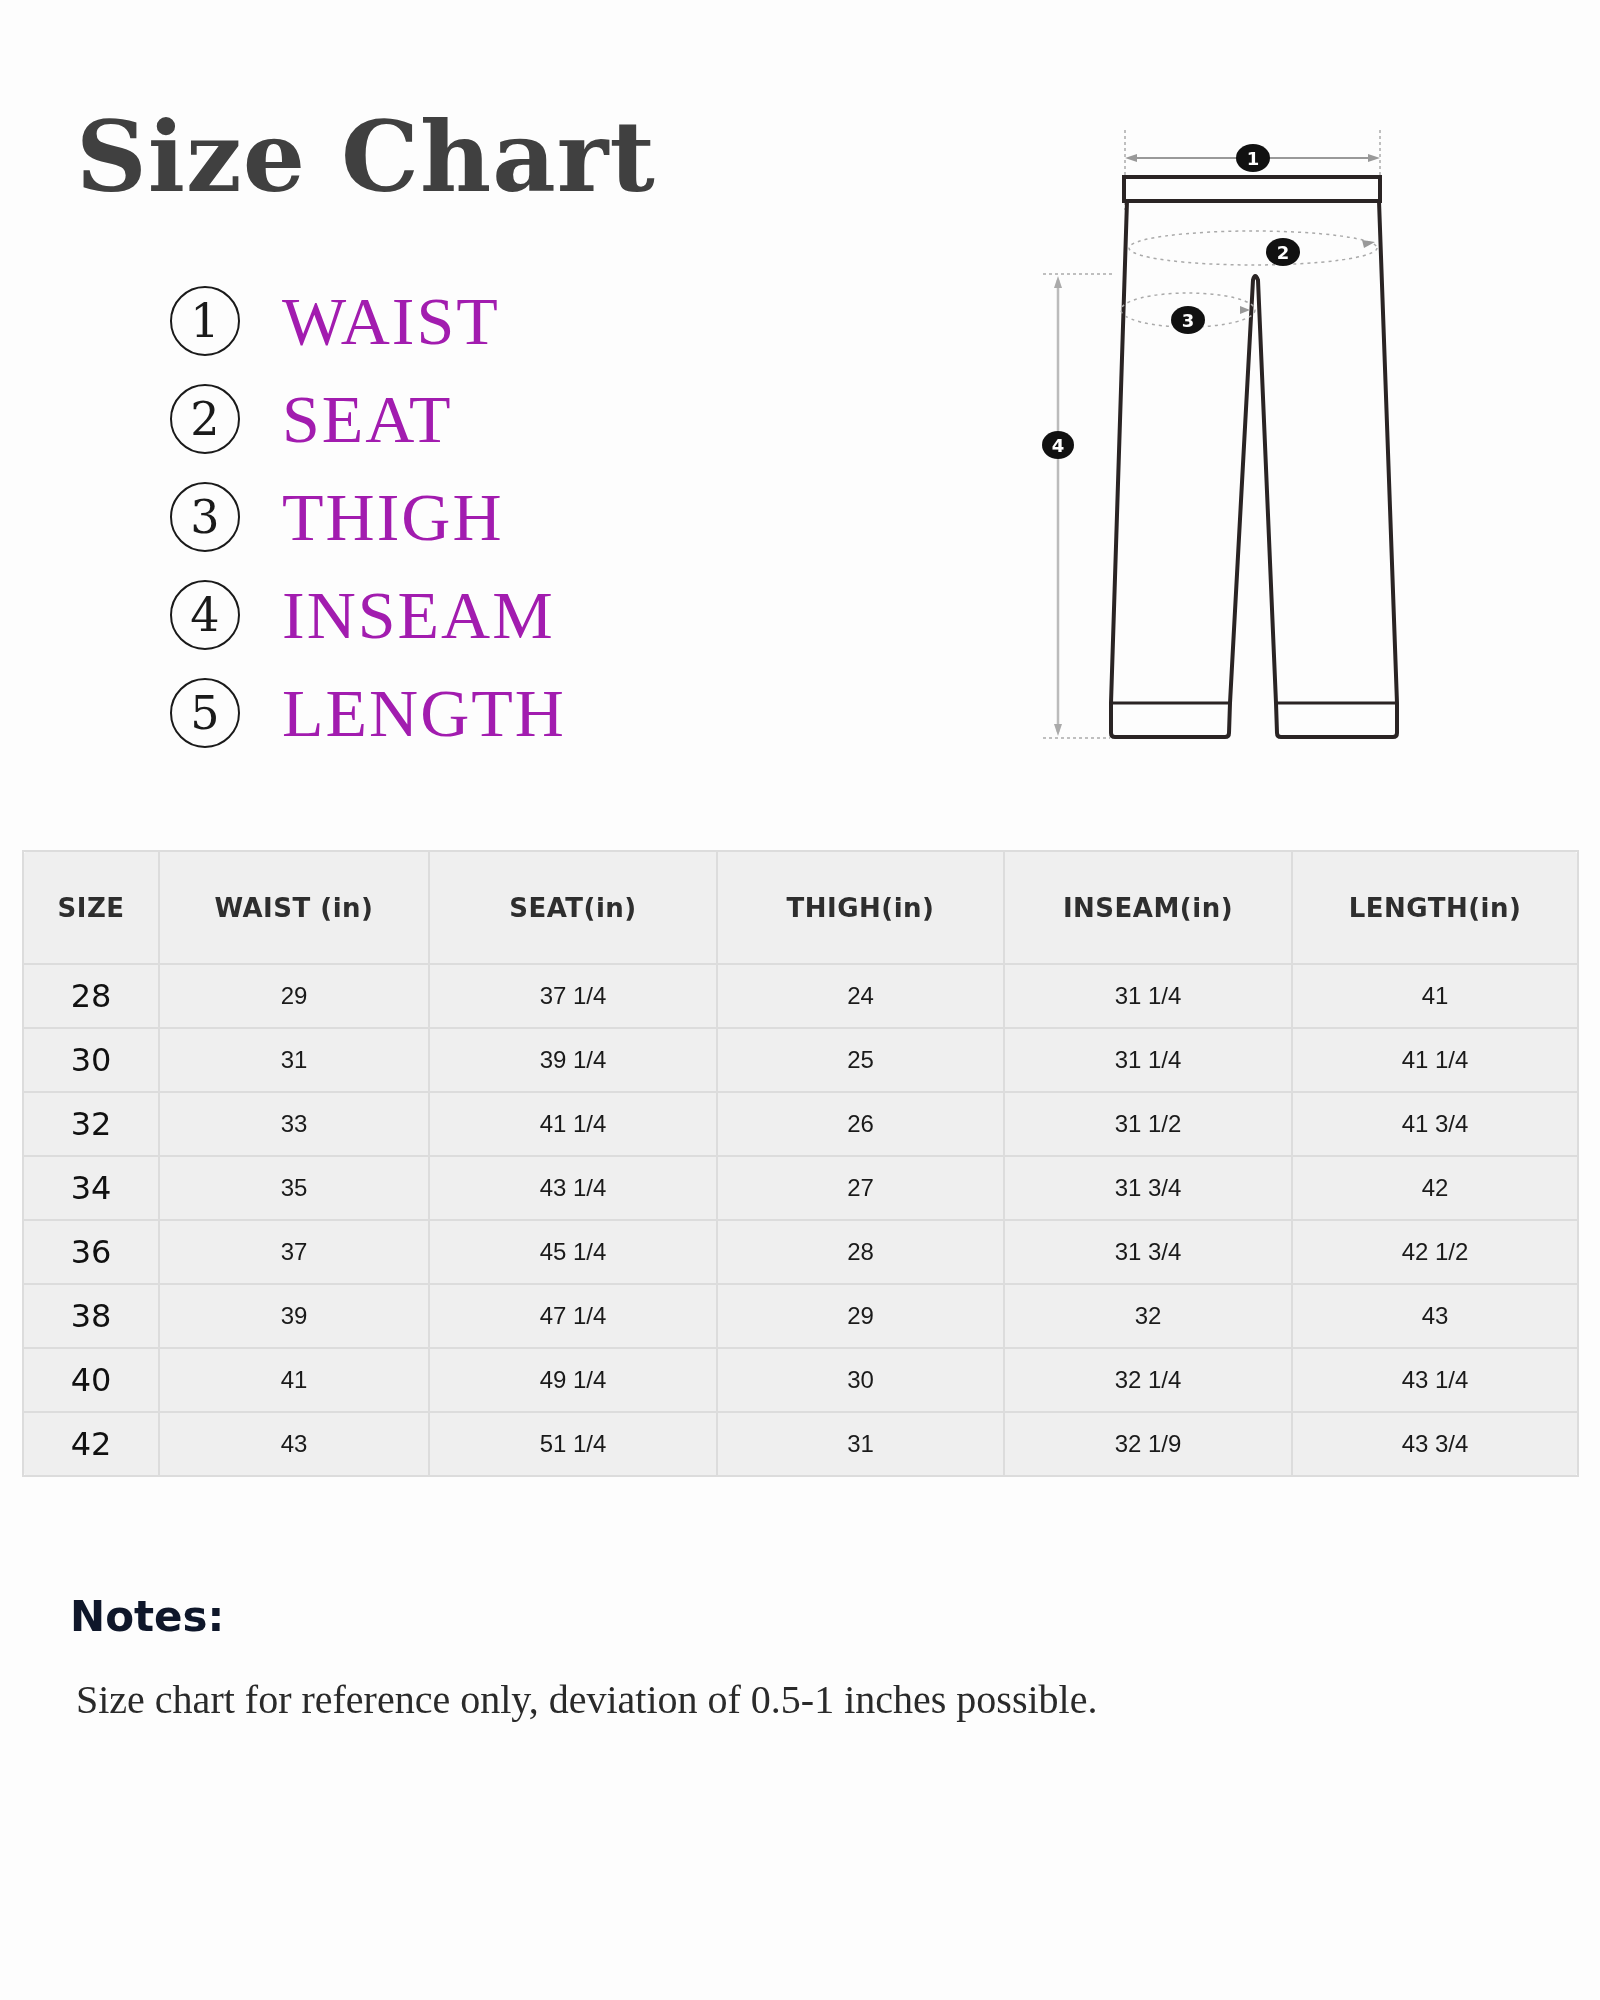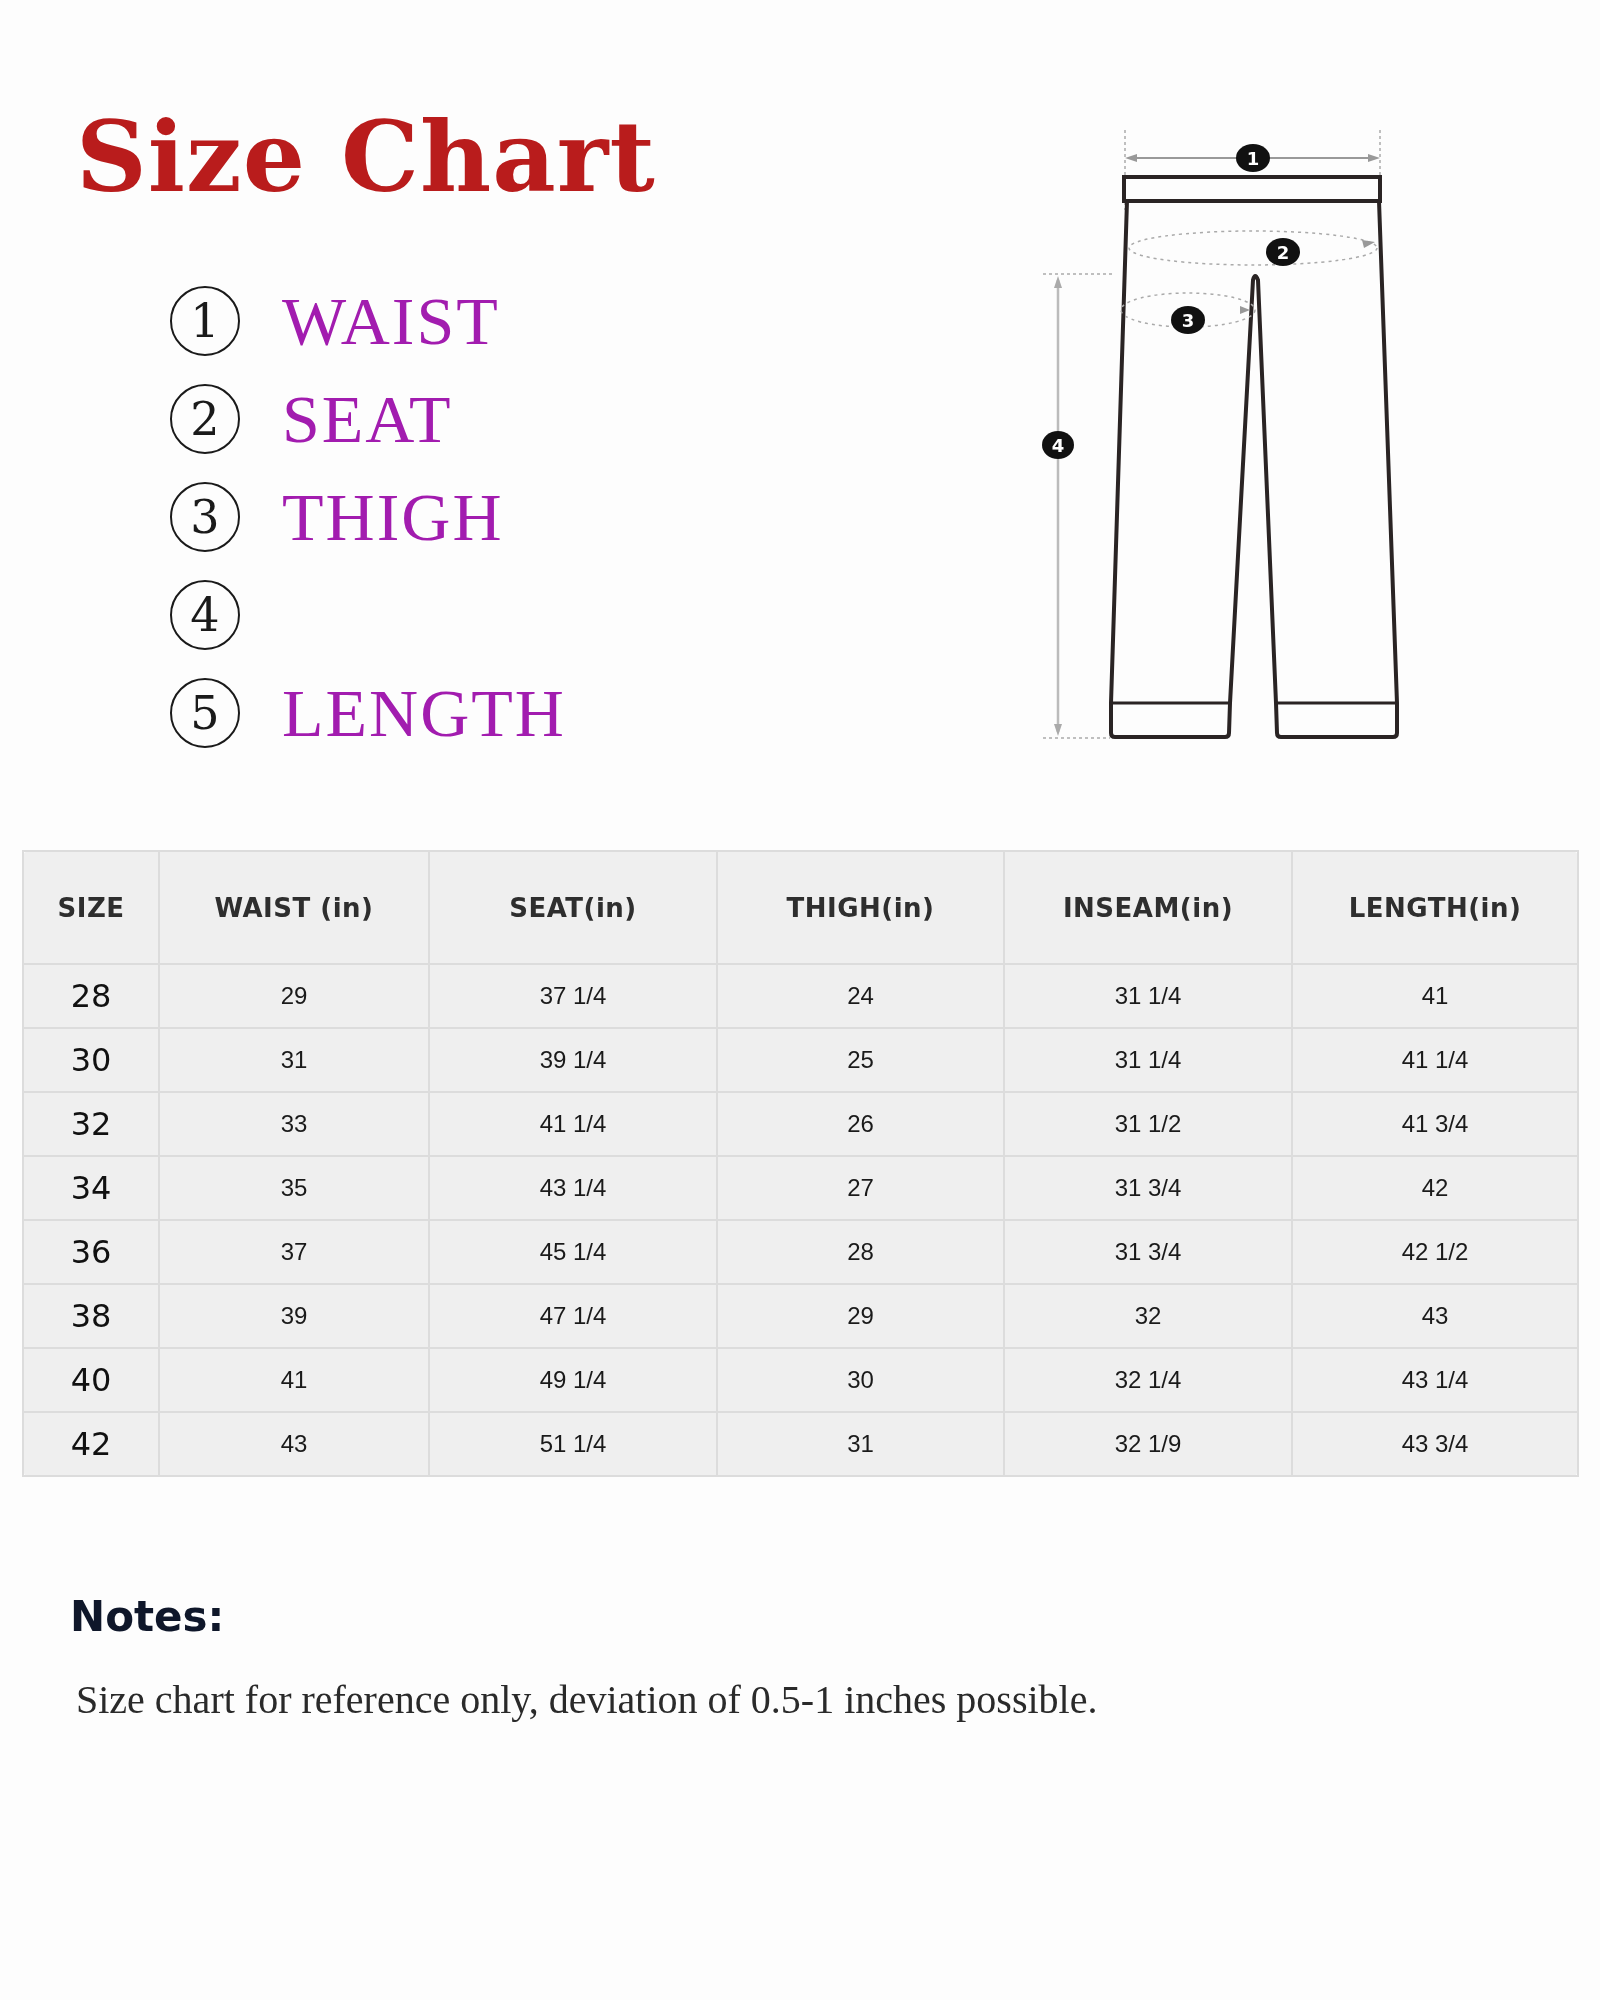--- a/index.html
+++ b/index.html
@@ -1,17 +1,17 @@
 <!DOCTYPE html>
 <html><head>
 <meta charset="utf-8">
 <style>
   html, body { margin:0; padding:0; }
   body { width:1600px; height:2000px; background:#fdfdfd; position:relative; overflow:hidden; font-family:"Liberation Sans", sans-serif; color:#111; }
-  .title { position:absolute; left:76px; top:108px; font-family:"DejaVu Serif", serif; font-weight:bold; font-size:98px; letter-spacing:1px; color:#b91c1c; margin:0; line-height:1; }
+  .title { position:absolute; left:76px; top:108px; font-family:"DejaVu Serif", serif; font-weight:bold; font-size:98px; letter-spacing:1px; color:#404040; margin:0; line-height:1; }
   .legend { position:absolute; left:170px; top:272px; }
   .legend-item { display:flex; align-items:center; height:98px; }
   .legend-num { width:70px; height:70px; border:2.5px solid #1a1a1a; border-radius:50%; box-sizing:border-box; display:flex; align-items:center; justify-content:center; font-family:"DejaVu Serif", serif; font-size:46px; color:#1a1a1a; line-height:1; }
   .legend-label { margin-left:42px; font-family:"Liberation Serif", serif; font-size:68px; color:#a21caf; letter-spacing:2px; }
   .diagram { position:absolute; left:1000px; top:100px; width:450px; height:740px; }
   .table { position:absolute; left:22px; top:850px; width:1555px; border-collapse:collapse; background:#efefef; table-layout:fixed;border-radius:9px; }
   .table td, .table th { border:2.5px solid #dcdcdc; text-align:center; padding:0; }
   .table th { height:111px; font-family:"DejaVu Sans", sans-serif; font-weight:bold; font-size:26px; color:#2e2e2e; letter-spacing:0.5px; }
   .table td { height:62px; font-family:"Liberation Sans", sans-serif; font-size:24px; color:#1a1a1a; }
   .table td.size { font-family:"DejaVu Sans", sans-serif; font-size:32px; font-weight:normal; color:#111; }
@@ -31,20 +31,21 @@
   <div class="legend-item">
     <span class="legend-num">2</span>
     <span class="legend-label">SEAT</span>
   </div>
   <div class="legend-item">
     <span class="legend-num">3</span>
     <span class="legend-label">THIGH</span>
   </div>
   <div class="legend-item">
     <span class="legend-num">4</span>
+    <span class="legend-label">INSEAM</span>
   </div>
   <div class="legend-item">
     <span class="legend-num">5</span>
     <span class="legend-label">LENGTH</span>
   </div>
 </div>
 
 <svg class="diagram" viewBox="0 0 450 740" xmlns="http://www.w3.org/2000/svg">
 
   <line x1="125" y1="30" x2="125" y2="110" stroke="#aaa" stroke-width="1.5" stroke-dasharray="3,3"></line>

